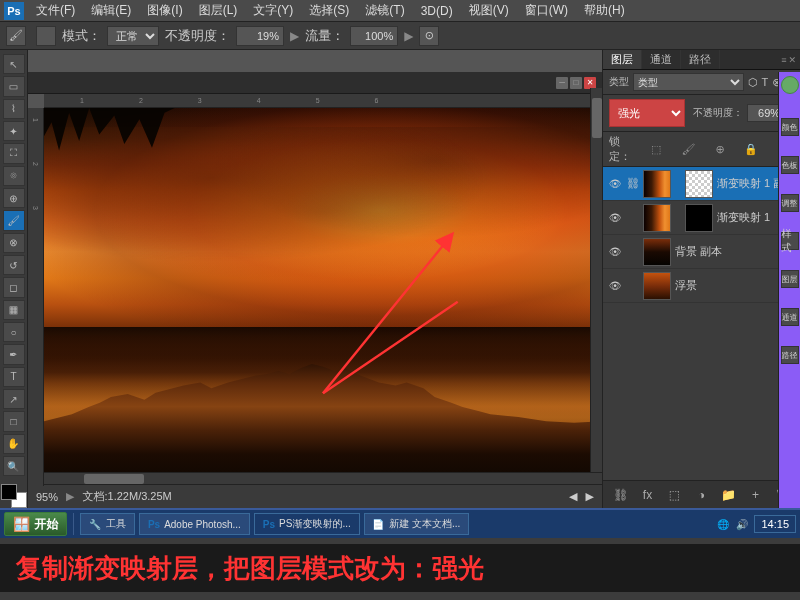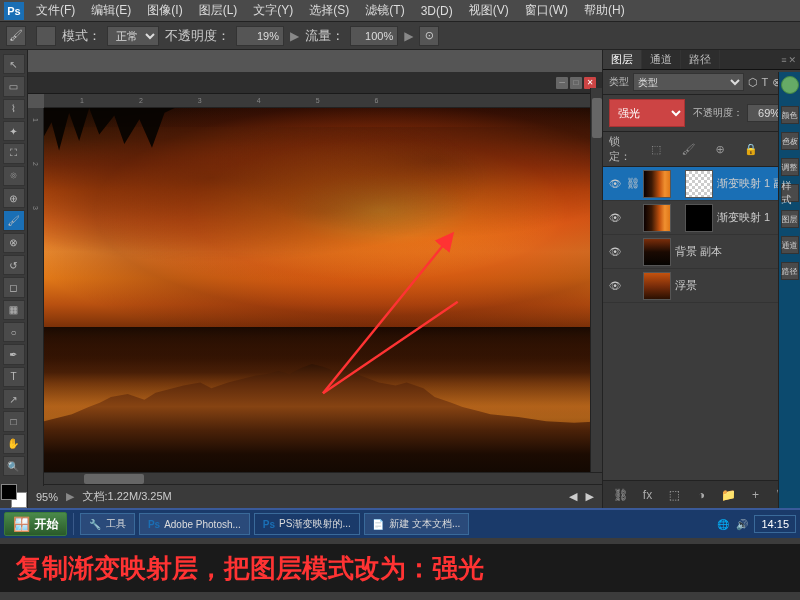--- a/index.html
+++ b/index.html
@@ -405,27 +405,27 @@
       align-items: center;
       justify-content: center;
       font-size: 12px;
       color: #aaa;
       cursor: pointer;
     }
 
     
     #far-right-strip {
       width: 22px;
-      background: #0c4a6e;
+      background: #8b5cf6;
       border-left: 1px solid #222;
       display: flex;
       flex-direction: column;
       align-items: center;
       padding-top: 4px;
-      gap: 8px;
+      gap: 20px;
       position: absolute;
       right: 0;
       top: 22px;
       bottom: 0;
     }
     .strip-btn {
       width: 18px;
       height: 18px;
       background: #4a4a4a;
       border: 1px solid #333;
@@ -796,21 +796,21 @@
         <div class="footer-btn">+</div>
         <div class="footer-btn">🗑</div>
       </div>
     </div>
 
   </div>
 
   <div id="far-right-strip">
     <div style="width:18px;height:18px;background:#6a6;border:1px solid #484;border-radius:50%;margin-bottom:4px;"></div>
     <div class="strip-btn" style="font-size:8px;color:#ccc;">颜色</div>
-    <div class="strip-btn" style="font-size:8px;color:#ccc;font-style:italic;">色板</div>
+    <div class="strip-btn" style="font-size:8px;color:#ccc;">色板</div>
     <div class="strip-btn" style="font-size:8px;color:#ccc;">调整</div>
     <div class="strip-btn" style="font-size:10px;color:#ccc;">样式</div>
     <div class="strip-btn" style="font-size:8px;color:#ccc;">图层</div>
     <div class="strip-btn" style="font-size:8px;color:#ccc;">通道</div>
     <div class="strip-btn" style="font-size:8px;color:#ccc;">路径</div>
   </div>
 
 </div>
 
 <div id="bottom-annotation" style="height:48px;background:#1a1a1a;display:flex;align-items:center;padding:0 16px;">

